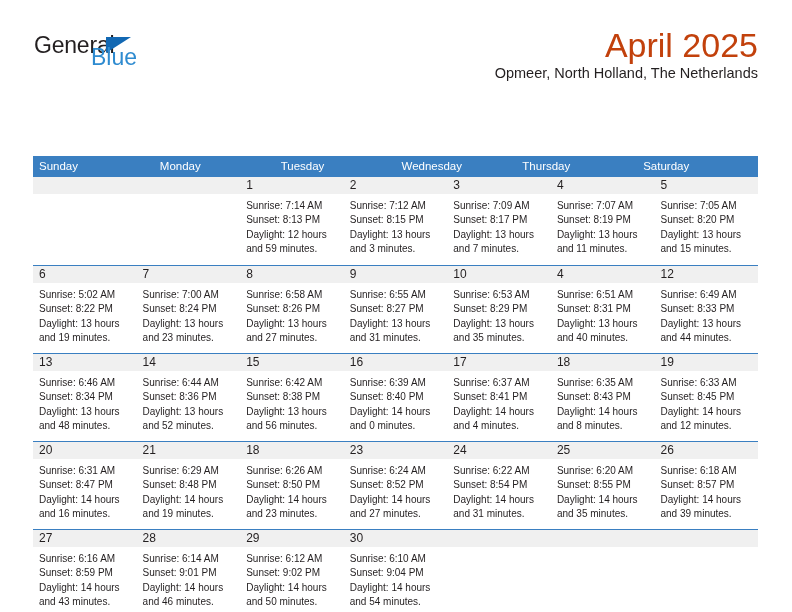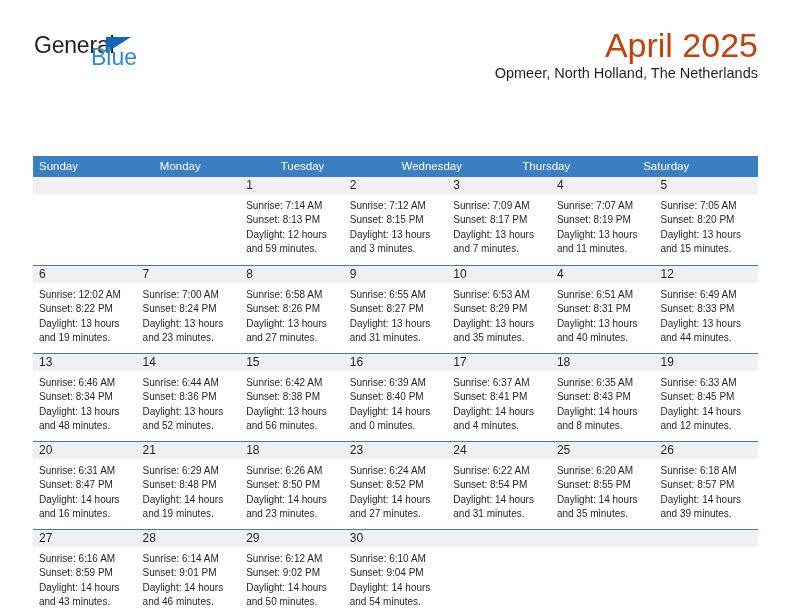--- a/index.html
+++ b/index.html
@@ -232,21 +232,21 @@
               <div>Sunset: 8:20 PM</div>
               <div>Daylight: 13 hours</div>
               <div>and 15 minutes.</div>
             </div>
           </div>
         </div>
         <div class="week">
           <div class="daycell">
             <div class="daynum-band">6</div>
             <div class="lines">
-              <div>Sunrise: 12:02 AM</div>
+              <div>Sunrise: 5:02 AM</div>
               <div>Sunset: 8:22 PM</div>
               <div>Daylight: 13 hours</div>
               <div>and 19 minutes.</div>
             </div>
           </div>
           <div class="daycell">
             <div class="daynum-band">7</div>
             <div class="lines">
               <div>Sunrise: 7:00 AM</div>
               <div>Sunset: 8:24 PM</div>

